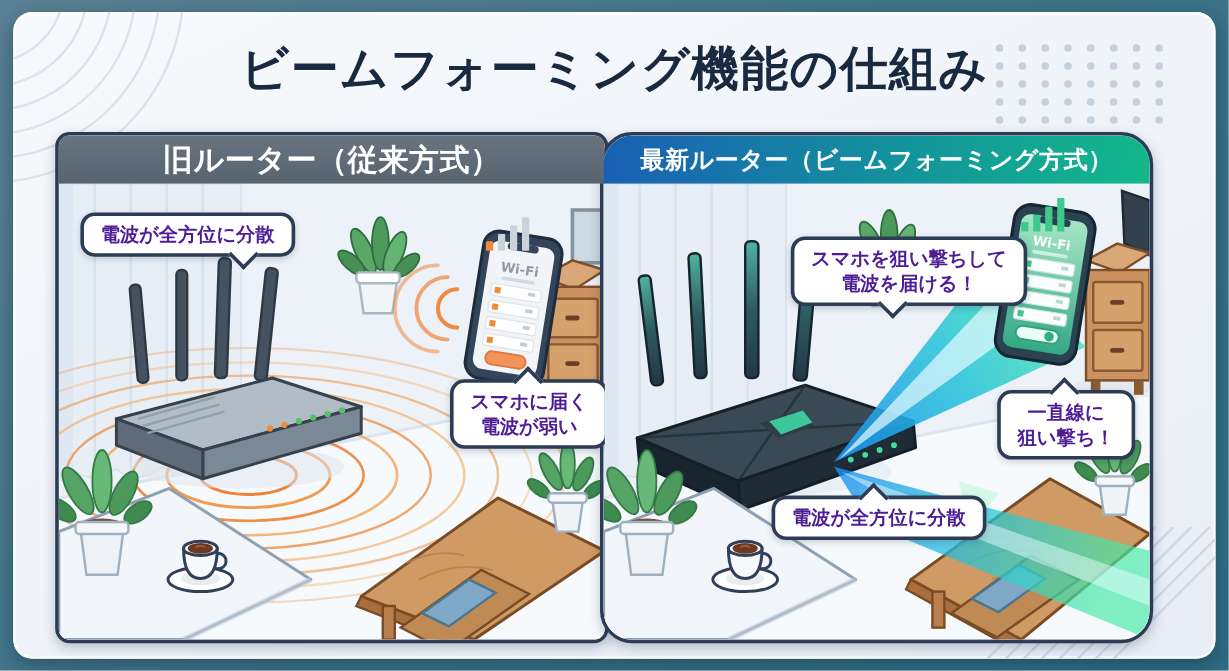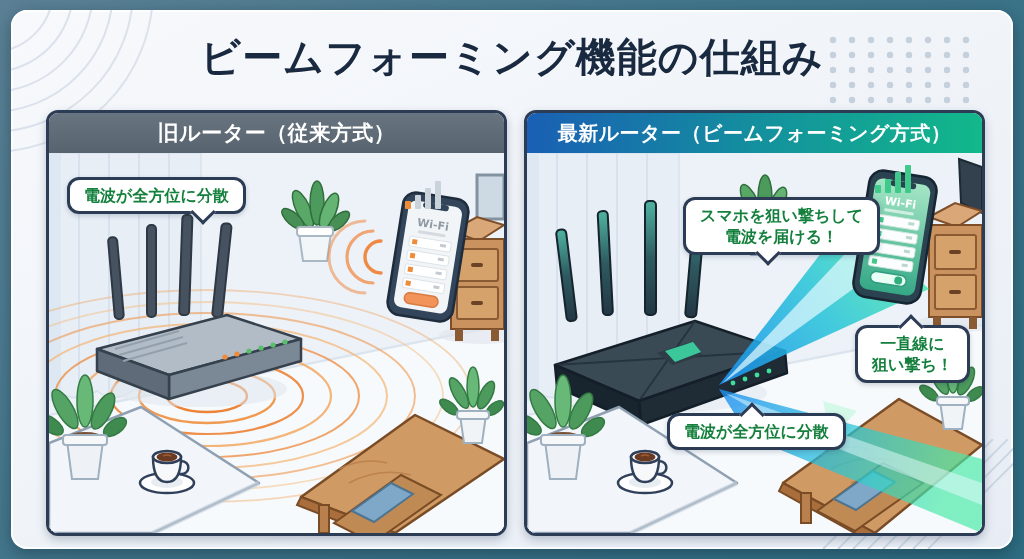--- a/index.html
+++ b/index.html
@@ -22,33 +22,33 @@
     position:absolute;left:0;right:0;top:20px;text-align:center;
     font-size:40px;font-weight:900;color:#182940;letter-spacing:1px;
     text-shadow:0 1px 0 rgba(255,255,255,.8);
   }
   .panel{
     position:absolute;top:100px;width:455px;height:420px;
     border:3px solid #2d3c55;border-radius:12px;overflow:hidden;background:#fff;
     box-shadow:0 4px 10px rgba(25,45,75,.25);
   }
   .panel.old{left:35px;}
-  .panel.new{left:513px;}
+  .panel.new{left:489px;border-radius:27px;}
   .panel-header{
     position:absolute;left:0;right:0;top:0;height:40px;z-index:6;
     display:flex;align-items:center;justify-content:center;
     color:#fff;font-weight:800;letter-spacing:.5px;
   }
-  .panel-header.old{background:linear-gradient(180deg,#68747f 0%,#57646f 100%);font-size:21px;}
+  .panel-header.old{background:linear-gradient(180deg,#68747f 0%,#57646f 100%);font-size:25px;}
   .panel-header.new{background:linear-gradient(92deg,#1a5fb4 0%,#13949c 55%,#12b88a 100%);font-size:20px;}
   .scene{position:absolute;left:0;right:0;top:40px;bottom:0;}
   .scene svg{display:block;}
   .bubble{
     position:absolute;z-index:5;background:#fff;border:3px solid #2d3c55;border-radius:12px;
-    padding:5px 14px;font-weight:800;color:#15803d;font-size:16px;line-height:1.32;
+    padding:5px 14px;font-weight:800;color:#4c1d95;font-size:16px;line-height:1.32;
     text-align:center;white-space:nowrap;box-shadow:0 2px 5px rgba(25,45,75,.2);
   }
   .bubble span{display:block;}
   .tail{position:absolute;width:15px;height:15px;background:#fff;}
   .tail.down{bottom:-10px;transform:rotate(45deg);border-right:3px solid #2d3c55;border-bottom:3px solid #2d3c55;}
   .tail.up{top:-10px;transform:rotate(45deg);border-left:3px solid #2d3c55;border-top:3px solid #2d3c55;}
 </style>
 </head>
 <body>
 
@@ -285,20 +285,25 @@
             <rect x="-16" y="-4" width="32" height="8" rx="3" fill="#f5f7f9" stroke="#9fb0c0" stroke-width="2"></rect>
           </g>
         </g>
       </svg>
     </div>
 
     <div class="bubble" style="left:18px;top:64px;">
       <span>電波が全方位に分散</span>
       <div class="tail down" style="left:72%;"></div>
     </div>
+    <div class="bubble" style="left:326px;top:203px;">
+      <span>スマホに届く</span>
+      <span>電波が弱い</span>
+      <div class="tail up" style="left:42%;"></div>
+    </div>
   </div>
 
   <div class="panel new">
     <div class="panel-header new">
       <span>最新ルーター（ビームフォーミング方式）</span>
     </div>
     <div class="scene">
       <svg width="455" height="380" viewBox="0 0 455 380">
         <defs>
           <linearGradient id="R_ant" x1="0" y1="0" x2="0" y2="1">

